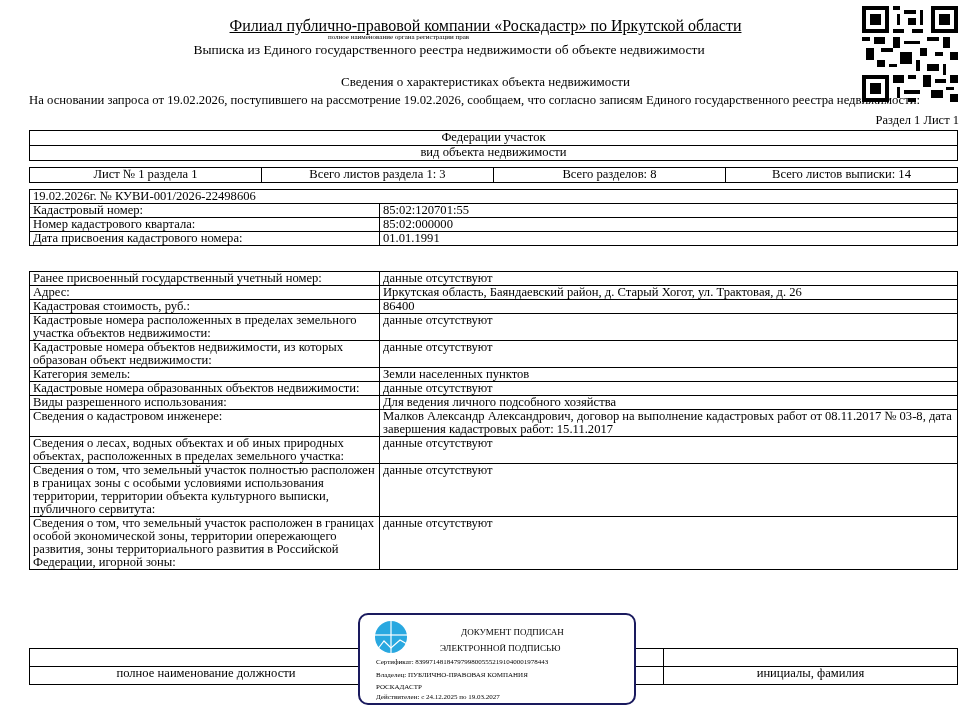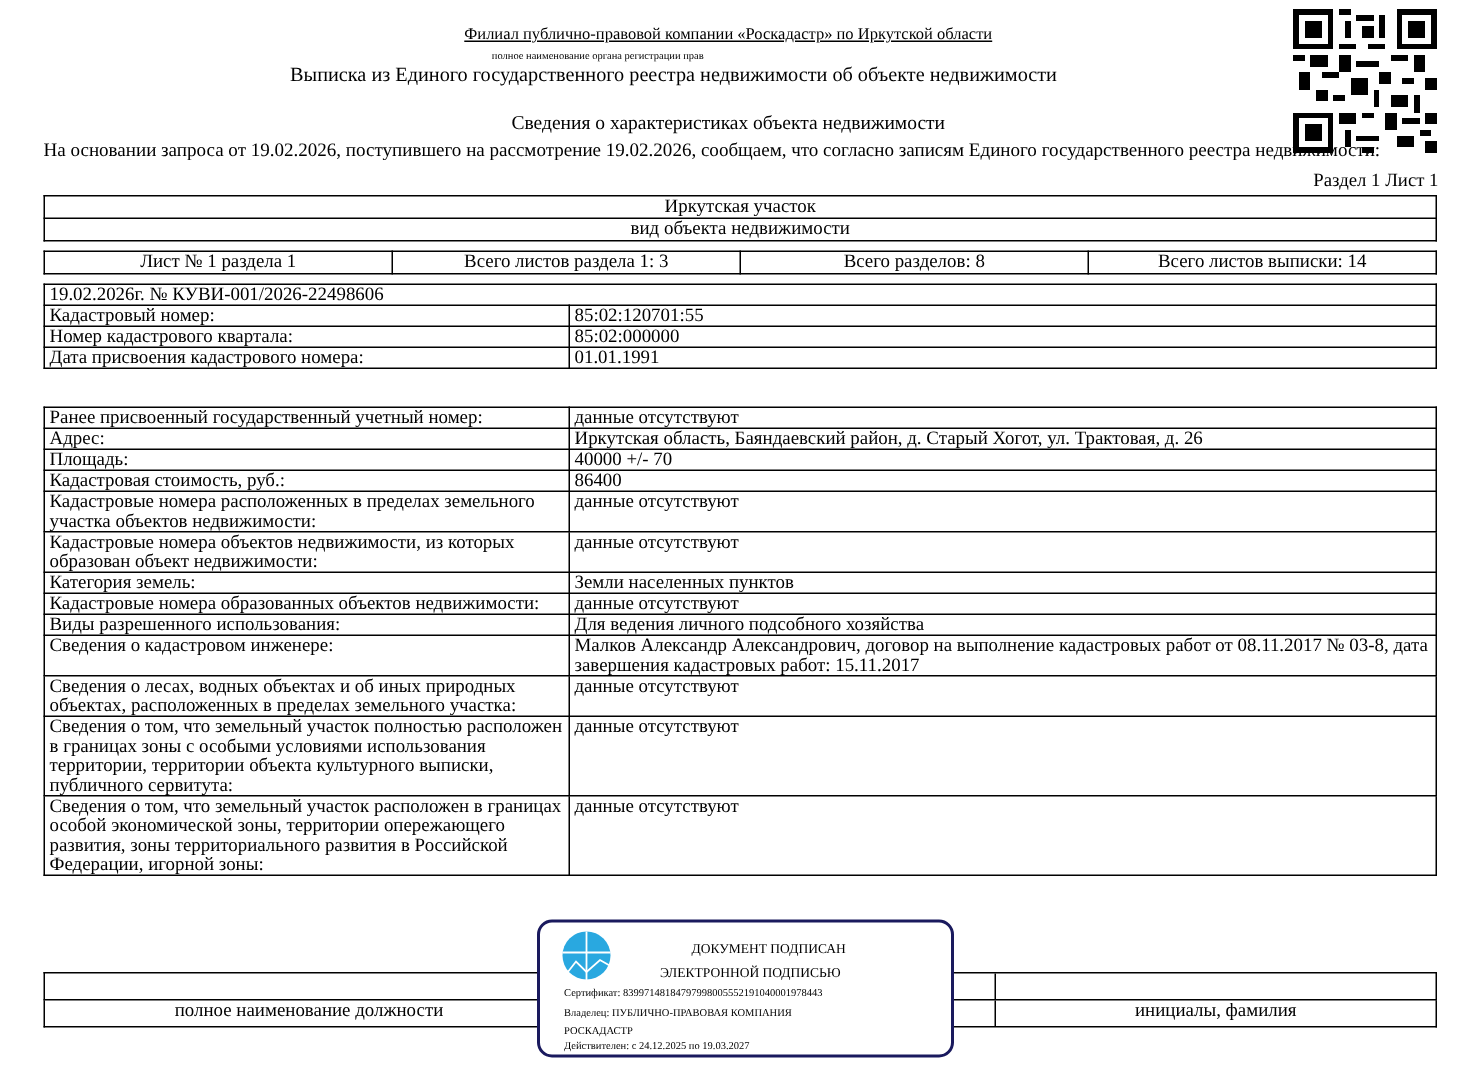--- a/index.html
+++ b/index.html
@@ -1,19 +1,19 @@
 <!DOCTYPE html>
 <html><head>
 <meta charset="utf-8">
 <style>
   html,body{margin:0;padding:0;background:#fff;}
   body{width:971px;height:722px;position:relative;overflow:hidden;font-family:"Liberation Serif","DejaVu Serif",serif;color:#000;}
   .abs{position:absolute;}
   .center{text-align:center;}
-  #org{top:17px;left:0;width:971px;font-size:11px;text-decoration:underline;}
+  #org{top:17px;left:0;width:971px;font-size:16px;text-decoration:underline;}
   #org-cap{top:33px;left:0;width:797px;font-size:7px;}
   #title{top:42px;left:0;width:898px;font-size:13.5px;}
   #subtitle{top:74px;left:0;width:971px;font-size:13px;text-align:center;}
   #intro{top:93px;left:29px;font-size:12.7px;white-space:nowrap;}
   #sec-label{top:113px;right:12px;font-size:12.5px;}
   .qr{top:6px;left:862px;width:96px;height:96px;}
   table{border-collapse:collapse;position:absolute;left:29px;width:929px;font-size:12.6px;}
   td{border:1px solid #000;padding:0 3px;line-height:13px;vertical-align:top;}
   .t-head td{text-align:center;height:14px;border-width:1.5px;}
   .t-sheets td{text-align:center;height:14px;border-width:1.5px;}
@@ -79,21 +79,21 @@
       <rect x="18" y="22" width="3" height="2"></rect>
       <rect x="22" y="21" width="2" height="1"></rect>
       <rect x="12" y="24" width="2" height="1"></rect>
       <rect x="23" y="23" width="2" height="2"></rect>
   </g>
 </svg>
 
 <table class="t-head" style="top:130px;">
   <tbody>
       <tr>
-        <td>Иркутская участок</td>
+        <td>Федерации участок</td>
       </tr>
   <tr>
         <td>вид объекта недвижимости</td>
       </tr>
 </tbody>
   </table>
 
 <table class="t-sheets" style="top:167px;">
   <tbody>
       <tr>
@@ -127,24 +127,20 @@
 
 <table class="t-main" style="top:271px;">
   <tbody>
       <tr>
         <td class="l">Ранее присвоенный государственный учетный номер:</td>
         <td>данные отсутствуют</td>
       </tr>
   <tr>
         <td class="l">Адрес:</td>
         <td>Иркутская область, Баяндаевский район, д. Старый Хогот, ул. Трактовая, д. 26</td>
-      </tr>
-  <tr>
-        <td class="l">Площадь:</td>
-        <td>40000 +/- 70</td>
       </tr>
   <tr>
         <td class="l">Кадастровая стоимость, руб.:</td>
         <td>86400</td>
       </tr>
   <tr>
         <td class="l">Кадастровые номера расположенных в пределах земельного участка объектов недвижимости:</td>
         <td>данные отсутствуют</td>
       </tr>
   <tr>

